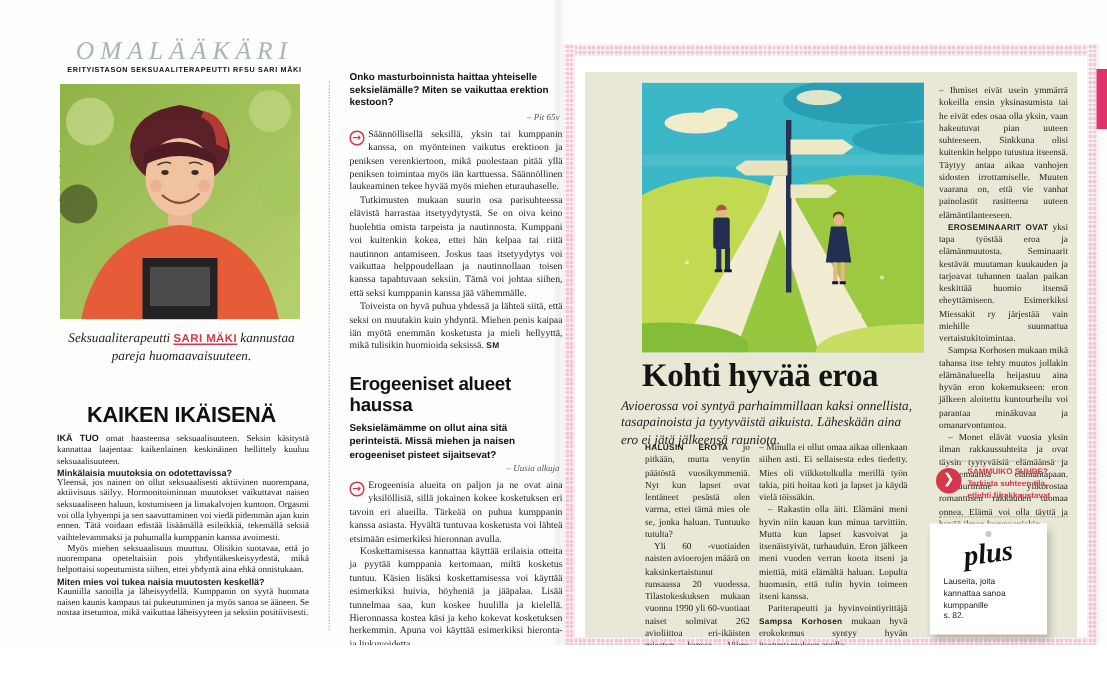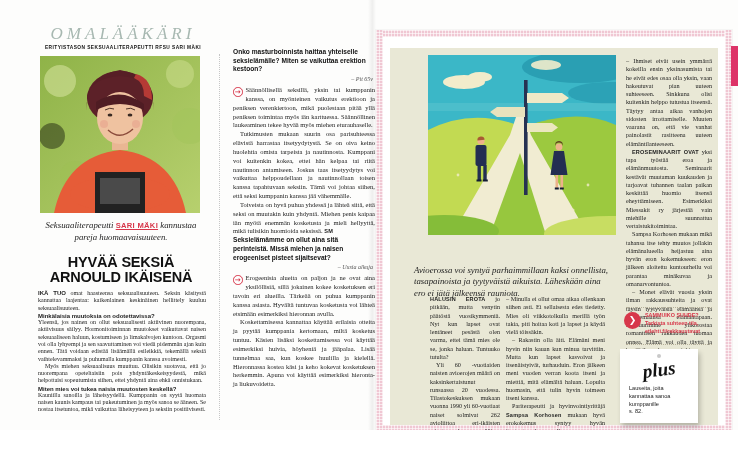--- a/index.html
+++ b/index.html
@@ -144,22 +144,22 @@
         <circle cx="64" cy="68" r="4" fill="#e59a86" opacity=".45"></circle>
         <circle cx="96" cy="68" r="4" fill="#e59a86" opacity=".45"></circle>
         <path d="M68,74 Q80,85 93,73 Q87,79 80,79 Q72,79 68,74 Z" fill="#fff"></path>
         <path d="M68,74 Q80,85 93,73" stroke="#8a4a3a" stroke-width="1.4" fill="none"></path>
       </svg>
     </div>
 
     <p class="abs intro">Seksuaaliterapeutti <b>SARI MÄKI</b> kannustaa pareja huomaavaisuuteen.</p>
 
     <h1 class="abs l-title">
-      <span>HYVÄÄ SEKSIÄ</span><br>
-      <span>ARNOULD IKÄISENÄ</span>
+      <br>
+      <span>KAIKEN IKÄISENÄ</span>
     </h1>
 
     <div class="abs l-body">
       <p class="lead"><b>IKÄ TUO</b> omat haasteensa seksuaalisuuteen. Seksin käsitystä kannattaa laajentaa: kaikenlainen keskinäinen hellittely kuuluu seksuaalisuuteen.</p>
       <p class="subhead">Minkälaisia muutoksia on odotettavissa?</p>
       <p>Yleensä, jos nainen on ollut seksuaalisesti aktiivinen nuorempana, aktiivisuus säilyy. Hormonitoiminnan muutokset vaikuttavat naisen seksuaaliseen haluun, kostumiseen ja limakalvojen kuntoon. Orgasmi voi olla lyhyempi ja sen saavuttaminen voi viedä pidemmän ajan kuin ennen. Tätä voidaan edistää lisäämällä esileikkiä, tekemällä seksiä vaihtelevammaksi ja puhumalla kumppanin kanssa avoimesti.</p>
       <p class="ind">Myös miehen seksuaalisuus muuttuu. Olisikin suotavaa, että jo nuorempana opeteltaisiin pois yhdyntäkeskeisyydestä, mikä helpottaisi sopeutumista siihen, ettei yhdyntä aina ehkä onnistukaan.</p>
       <p class="subhead">Miten mies voi tukea naisia muutosten keskellä?</p>
       <p>Kauniilla sanoilla ja läheisyydellä. Kumppanin on syytä huomata naisen kaunis kampaus tai pukeutuminen ja myös sanoa se ääneen. Se nostaa itsetuntoa, mikä vaikuttaa läheisyyteen ja seksiin positiivisesti.</p>
     </div>
@@ -174,20 +174,21 @@
   <section class="abs qa-col">
     <article>
       <p class="q">Onko masturboinnista haittaa yhteiselle seksielämälle? Miten se vaikuttaa erektion kestoon?</p>
       <p class="by">– Pit 65v</p>
       <p class="ap"><span class="aicon"><span>→</span></span><span>Säännöllisellä seksillä, yksin tai kumppanin kanssa, on myönteinen vaikutus erektioon ja peniksen verenkiertoon, mikä puolestaan pitää yllä peniksen toimintaa myös iän karttuessa. Säännöllinen laukeaminen tekee hyvää myös miehen eturauhaselle.</span></p>
       <p class="ap ind">Tutkimusten mukaan suurin osa parisuhteessa elävistä harrastaa itsetyydytystä. Se on oiva keino huolehtia omista tarpeista ja nautinnosta. Kumppani voi kuitenkin kokea, ettei hän kelpaa tai riitä nautinnon antamiseen. Joskus taas itsetyydytys voi vaikuttaa helppoudellaan ja nautinnollaan toisen kanssa tapahtuvaan seksiin. Tämä voi johtaa siihen, että seksi kumppanin kanssa jää vähemmälle.</p>
       <p class="ap ind">Toiveista on hyvä puhua yhdessä ja lähteä siitä, että seksi on muutakin kuin yhdyntä. Miehen penis kaipaa iän myötä enemmän kosketusta ja mieli hellyyttä, mikä tulisikin huomioida seksissä. <b>SM</b></p>
     </article>
 
     <article>
+      <h2 class="second">Erogeeniset alueet haussa</h2>
       <p class="q">Seksielämämme on ollut aina sitä perinteistä. Missä miehen ja naisen erogeeniset pisteet sijaitsevat?</p>
       <p class="by">– Uusia alkuja</p>
       <p class="ap"><span class="aicon"><span>→</span></span><span>Erogeenisia alueita on paljon ja ne ovat aina yksilöllisiä, sillä jokainen kokee kosketuksen eri tavoin eri alueilla. Tärkeää on puhua kumppanin kanssa asiasta. Hyvältä tuntuvaa kosketusta voi lähteä etsimään esimerkiksi hieronnan avulla.</span></p>
       <p class="ap ind">Koskettamisessa kannattaa käyttää erilaisia otteita ja pyytää kumppania kertomaan, miltä kosketus tuntuu. Käsien lisäksi koskettamisessa voi käyttää esimerkiksi huivia, höyheniä ja jääpalaa. Lisää tunnelmaa saa, kun koskee huulilla ja kielellä. Hieronnassa kostea käsi ja keho kokevat kosketuksen herkemmin. Apuna voi käyttää esimerkiksi hieronta- ja liukuvoidetta.</p>
 
     </article>
 
   </section>
 
   <div class="abs gutter"></div>
@@ -239,20 +240,21 @@
         </svg>
       </div>
 
       <div class="abs rcol c3">
         <p>– Ihmiset eivät usein ymmärrä kokeilla ensin yksinasumista tai he eivät edes osaa olla yksin, vaan hakeutuvat pian uuteen suhteeseen. Sinkkuna olisi kuitenkin helppo tutustua itseensä. Täytyy antaa aikaa vanhojen sidosten irrottamiselle. Muuten vaarana on, että vie vanhat painolastit rasitteena uuteen elämäntilanteeseen.</p>
         <p class="ind"><b>EROSEMINAARIT OVAT</b> yksi tapa työstää eroa ja elämänmuutosta. Seminaarit kestävät muutaman kuukauden ja tarjoavat tuhannen taalan paikan keskittää huomio itsensä eheyttämiseen. Esimerkiksi Miessakit ry järjestää vain miehille suunnattua vertaistukitoimintaa.</p>
         <p class="ind">Sampsa Korhosen mukaan mikä tahansa itse tehty muutos jollakin elämänalueella heijastuu aina hyvän eron kokemukseen: eron jälkeen aloitettu kuntourheilu voi parantaa minäkuvaa ja omanarvontuntoa.</p>
         <p class="ind">– Monet elävät vuosia yksin ilman rakkaussuhteita ja ovat täysin tyytyväisiä elämäänsä ja valitsemaansa elämäntapaan. Kulttuurimme ylikorostaa romanttisen rakkauden tuomaa onnea. Elämä voi olla täyttä ja hyvää ilman kumppaniakin.</p>
       </div>
 
+      <h1 class="abs r-head">Kohti hyvää eroa</h1>
       <p class="abs stand">Avioerossa voi syntyä parhaimmillaan kaksi onnellista, tasapainoista ja tyytyväistä aikuista. Läheskään aina ero ei jätä jälkeensä rauniota.</p>
 
       <div class="abs rcol c1">
         <p><b>HALUSIN EROTA</b> jo pitkään, mutta venytin päätöstä vuosikymmeniä. Nyt kun lapset ovat lentäneet pesästä olen varma, ettei tämä mies ole se, jonka haluan. Tuntuuko tutulta?</p>
         <p class="ind">Yli 60 -vuotiaiden naisten avioerojen määrä on kaksinkertaistunut runsaassa 20 vuodessa. Tilastokeskuksen mukaan vuonna 1990 yli 60-vuotiaat naiset solmivat 262 avioliittoa eri-ikäisten miesten kanssa. Viime vuonna luku oli noussut 756:een.</p>
 
       </div>
 
       <div class="abs rcol c2">
         <p>– Minulla ei ollut omaa aikaa ollenkaan siihen asti. Ei sellaisesta edes tiedetty. Mies oli viikkotolkulla merillä työn takia, piti hoitaa koti ja lapset ja käydä vielä töissäkin.</p>

